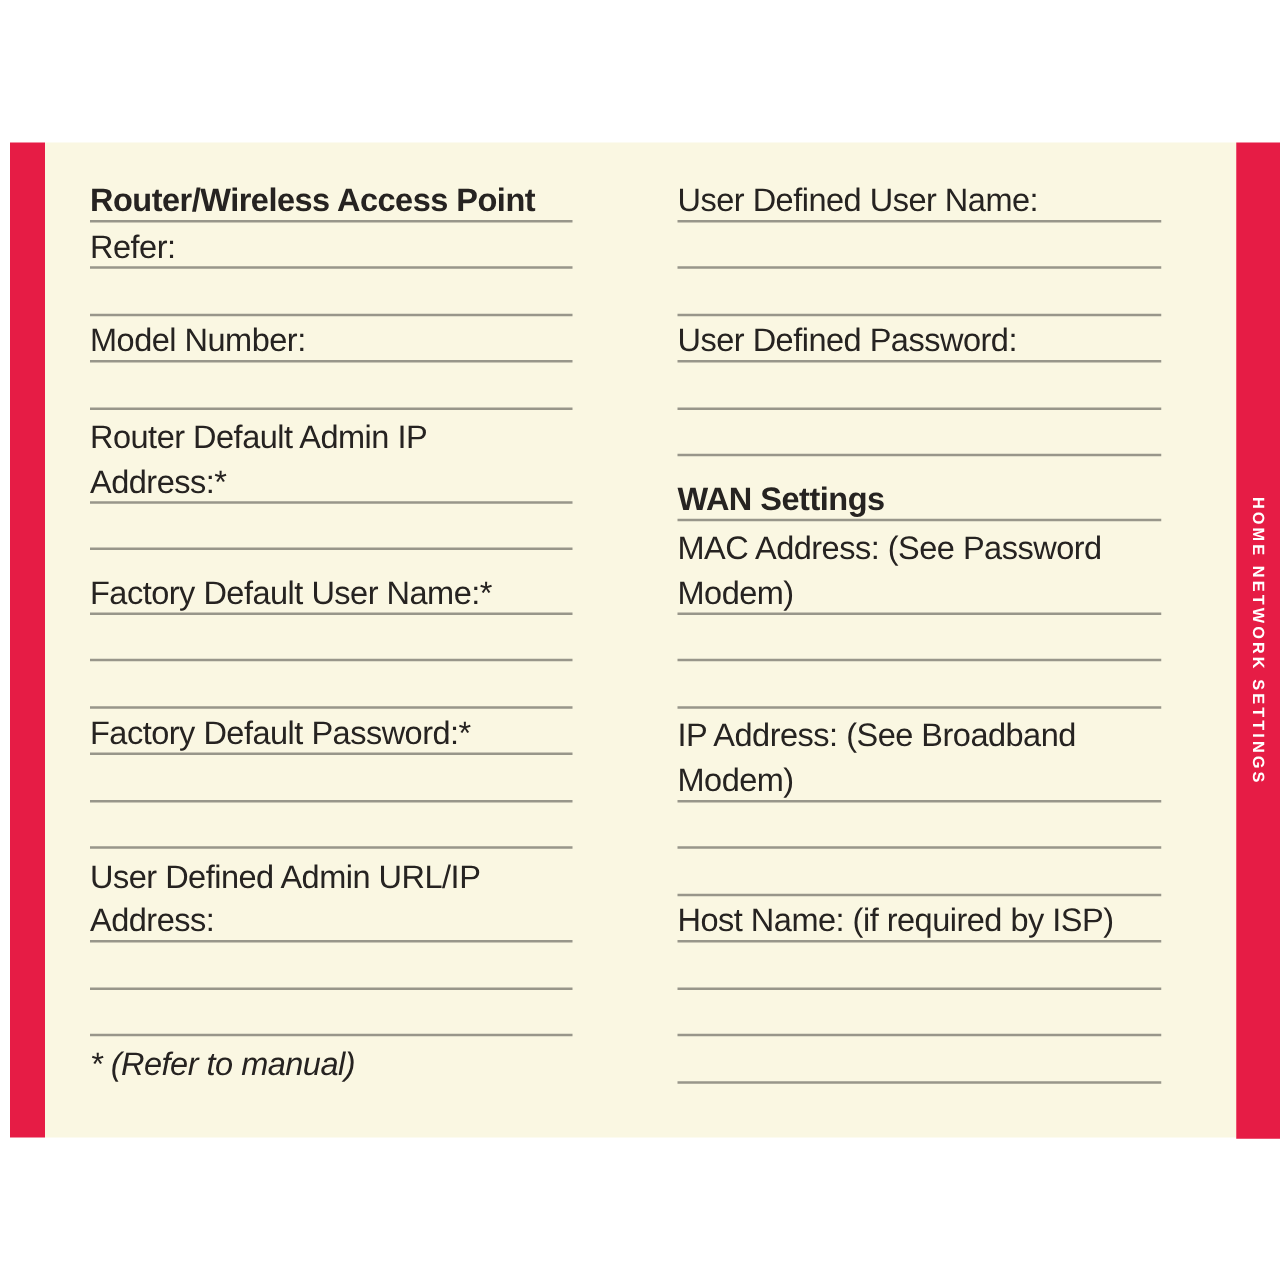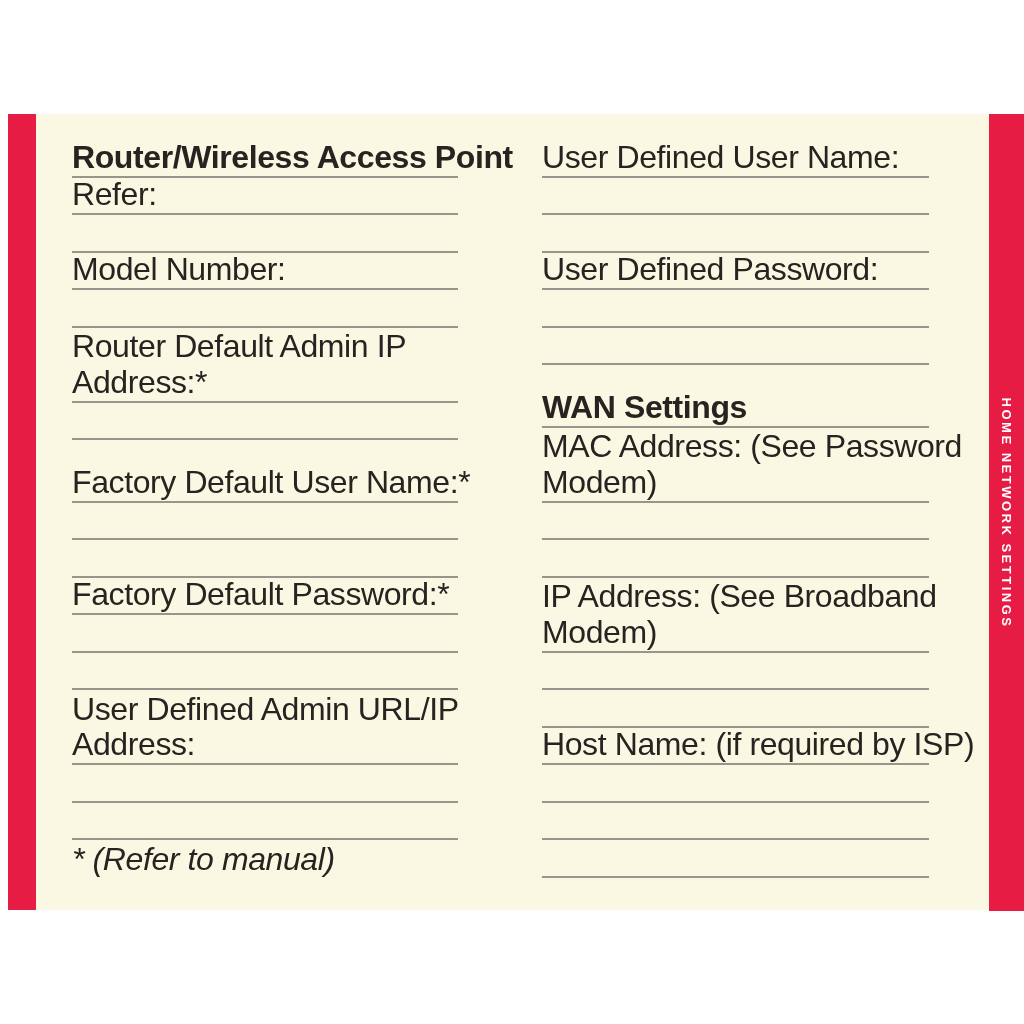--- a/index.html
+++ b/index.html
@@ -53,32 +53,32 @@
     font-weight: bold;
     letter-spacing: 2.5px;
     white-space: nowrap;
   }
   .col {
     position: absolute;
     top: 140px;
   }
   .col-left  { left: 72px;  width: 386px; }
   .col-right { left: 542px; width: 387px; }
-  .row.gap { margin-top: 25px; }
+  .row.gap { margin-top: 14px; }
   .line {
     height: 37.5px;
     box-sizing: border-box;
     display: flex;
     align-items: flex-end;
   }
   .line.ruled {
     border-bottom: 2px solid var(--rule, #98968a);
   }
   .txt {
-    font-size: 32px;
+    font-size: 26px;
     line-height: 1;
     letter-spacing: -0.4px;
     color: var(--ink, #262321);
     white-space: nowrap;
     padding-bottom: 3px;
   }
   .txt.heading { font-weight: bold; }
   .txt.note    { font-style: italic; text-align: right; }
 </style>
 </head>

